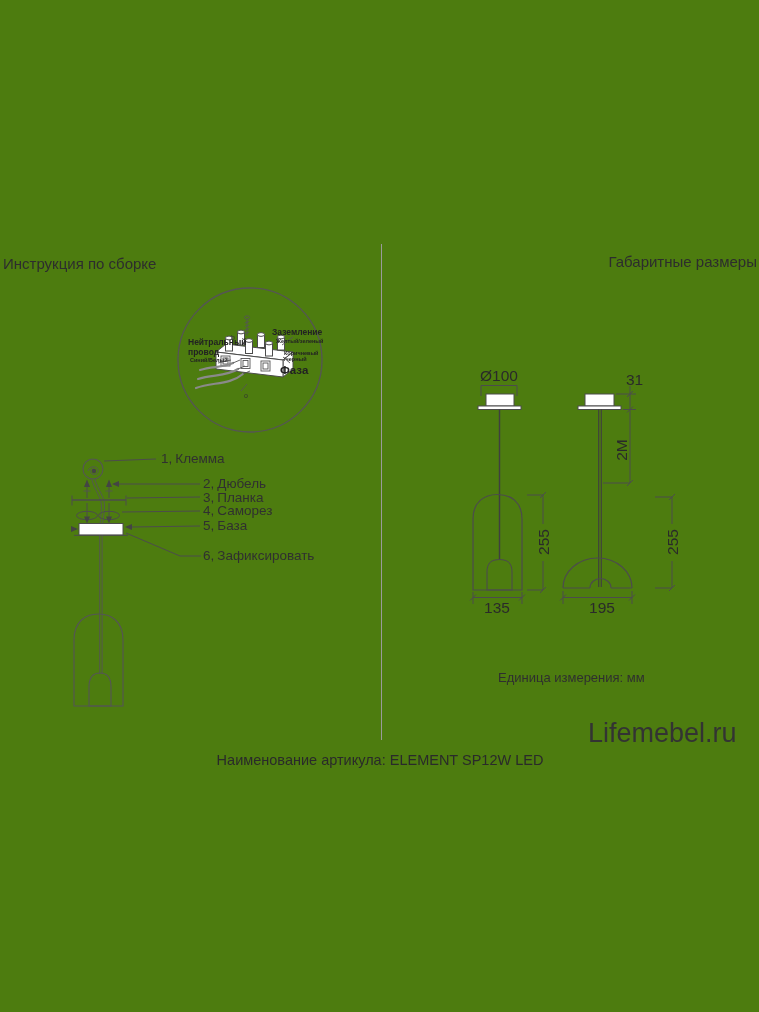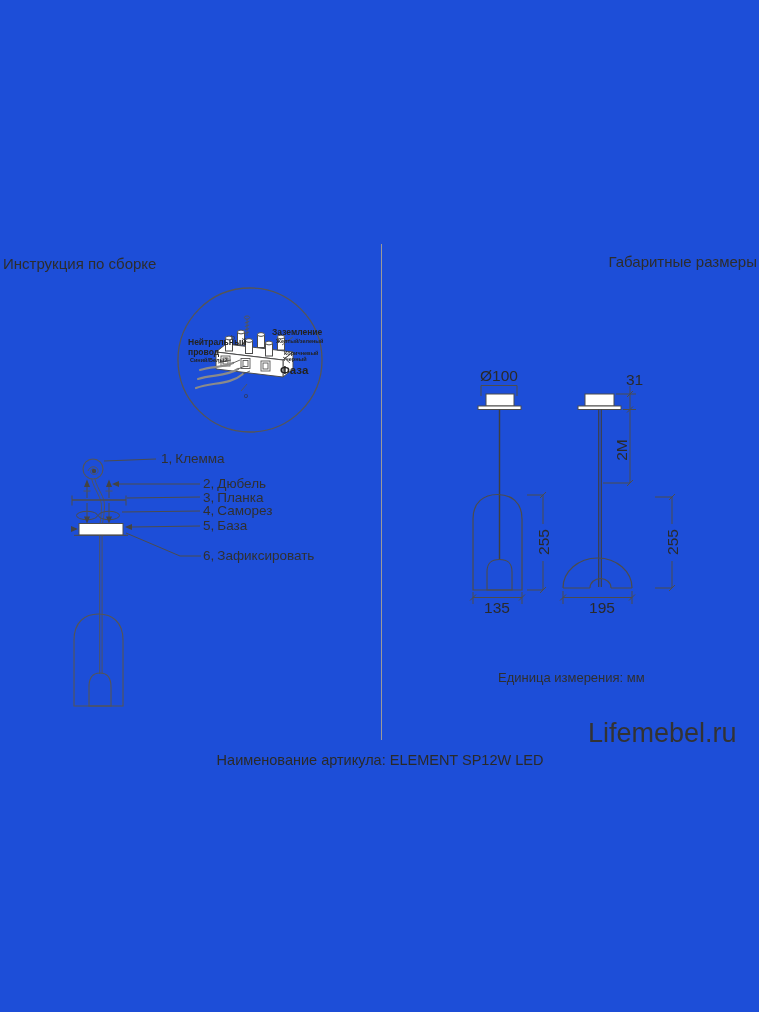--- a/index.html
+++ b/index.html
@@ -1,16 +1,16 @@
 <!DOCTYPE html>
 <html><head>
 <meta charset="utf-8">
 <style>
   html,body{margin:0;padding:0;background:#ffffff;}
-  .page{position:relative;width:759px;height:1012px;background:#1d4ed8;overflow:hidden;
+  .page{position:relative;width:759px;height:1012px;background:#4d7c0f;overflow:hidden;
         font-family:"Liberation Sans",sans-serif;}
   svg{position:absolute;top:0;left:0;}
   svg text{fill:#333;font-family:"Liberation Sans",sans-serif;}
   .hdr{font-size:15px;fill:#2d2d2d;}
   .tiny{font-weight:bold;fill:#222;}
   .dim{font-size:15.5px;fill:#2a2a2a;}
   .part{font-size:13.5px;fill:#303030;}
   .note{font-size:13px;fill:#2f2f2f;}
   .art{font-size:14.5px;fill:#2a2a2a;}
   .wm{font-size:27px;}

